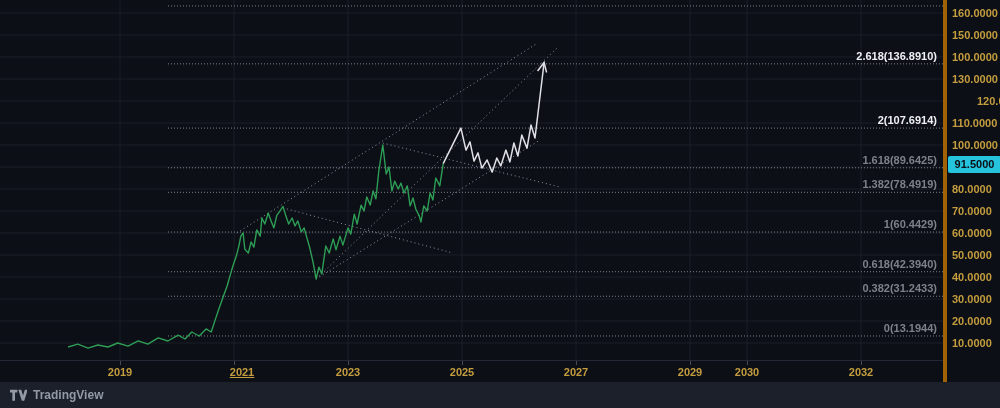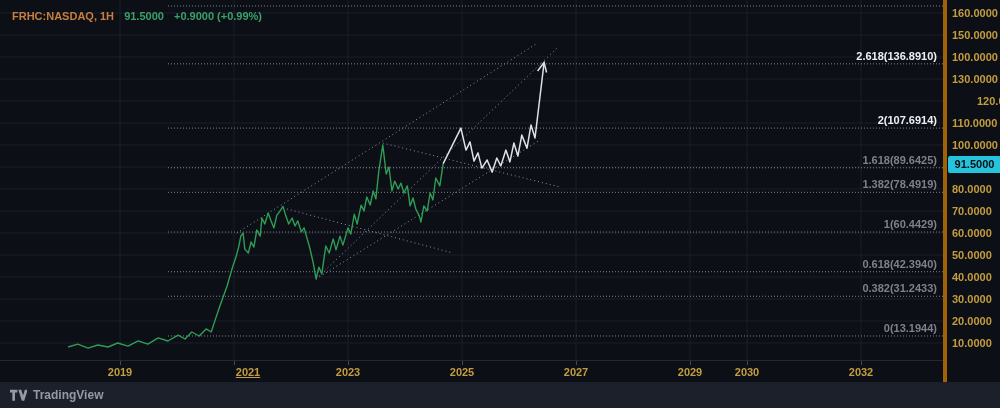--- a/index.html
+++ b/index.html
@@ -68,25 +68,20 @@
         <line x1="168" y1="5.960000000000025" x2="944" y2="5.960000000000025" stroke="#8b8e98" stroke-width="1" stroke-dasharray="1 2" opacity="0.9"></line>
         <line x1="236.8499999999974" y1="233.00000000000003" x2="536.0999999999974" y2="44.01999999999999" stroke="#8f93a0" stroke-width="1" stroke-dasharray="1 3"></line>
         <line x1="316.0800000000031" y1="278.98" x2="557.1900000000041" y2="47.98000000000002" stroke="#8f93a0" stroke-width="1" stroke-dasharray="1 3"></line>
         <line x1="316.0800000000031" y1="278.98" x2="540.0899999999938" y2="139.94" stroke="#8f93a0" stroke-width="1" stroke-dasharray="1 3"></line>
         <line x1="283.0199999999943" y1="207.92000000000002" x2="452.87999999999533" y2="253.02" stroke="#8f93a0" stroke-width="1" stroke-dasharray="1 3"></line>
         <line x1="382.7699999999943" y1="143.02" x2="560.0400000000016" y2="187.02" stroke="#8f93a0" stroke-width="1" stroke-dasharray="1 3"></line>
         <polyline points="68.1,347.0 77.8,344.1 88.1,348.1 97.8,345.0 108.0,347.0 117.7,343.0 128.0,346.1 138.2,340.8 147.9,344.1 158.2,337.9 167.9,341.0 178.1,335.1 185.0,339.0 191.8,332.0 199.2,336.0 206.1,328.9 211.2,332.0 215.2,319.9 219.2,308.0 223.2,296.8 227.2,285.8 230.0,275.9 232.9,266.0 236.3,256.1 239.1,245.1 240.8,236.1 243.1,233.0 244.8,249.1 248.3,253.0 251.1,242.0 253.9,247.1 256.8,229.9 260.2,236.1 261.9,218.0 264.8,224.0 268.2,213.0 271.1,220.9 273.9,227.9 276.8,215.4 280.2,210.6 283.0,206.4 285.9,216.1 288.7,224.0 292.1,218.0 295.0,226.0 297.8,220.9 301.3,231.9 304.1,227.9 307.0,238.1 309.8,248.0 313.2,262.9 316.1,279.0 318.9,267.1 321.8,273.9 325.8,246.0 329.2,253.0 333.2,238.9 336.0,249.9 340.0,236.1 342.9,245.1 348.0,227.9 350.8,234.1 354.3,214.1 357.1,224.0 361.1,205.1 364.0,211.0 366.8,196.9 370.2,205.1 373.1,191.0 375.9,198.9 378.8,171.0 382.8,145.0 386.2,174.0 389.0,167.0 391.9,191.0 394.7,181.1 398.2,189.0 401.0,183.1 403.9,193.0 407.3,185.9 410.1,205.9 413.0,198.0 415.8,209.0 419.3,216.1 421.0,222.0 423.8,205.9 427.2,211.0 430.1,193.0 432.9,200.0 435.8,178.0 439.8,185.9 443.2,163.7" fill="none" stroke="#2e9d55" stroke-width="1.4" stroke-linejoin="round"></polyline>
         <polyline points="443.2,163.7 460.9,128.1 466.0,150.1 470.0,141.9 474.0,161.1 478.0,152.9 481.9,168.1 487.1,160.0 492.2,172.1 496.8,158.0 500.8,165.9 505.9,150.1 509.9,161.9 513.9,143.0 517.9,156.0 521.8,135.1 527.0,148.1 531.0,125.0 535.0,138.0 544.1,62.5" fill="none" stroke="#dfe1e6" stroke-width="1.5" stroke-linejoin="round"></polyline>
         <path d="M 537.5800000000031 71 L 544.0800000000031 62.50000000000001 L 546.5800000000031 72.5" fill="none" stroke="#dfe1e6" stroke-width="1.5"></path>
       </svg>
-    <div class="legend">
-      <span class="sym">FRHC:NASDAQ, 1H</span>
-      <span class="val">91.5000</span>
-      <span class="chg">+0.9000 (+0.99%)</span>
-    </div>
     <div id="fib-labels">
         <div class="fib-label major" style="top: 49.8398px;">2.618(136.8910)</div>
         <div class="fib-label major" style="top: 114.079px;">2(107.6914)</div>
         <div class="fib-label minor" style="top: 153.786px;">1.618(89.6425)</div>
         <div class="fib-label minor" style="top: 178.318px;">1.382(78.4919)</div>
         <div class="fib-label minor" style="top: 218.026px;">1(60.4429)</div>
         <div class="fib-label minor" style="top: 257.733px;">0.618(42.3940)</div>
         <div class="fib-label minor" style="top: 282.265px;">0.382(31.2433)</div>
         <div class="fib-label minor" style="top: 321.972px; text-align: center;">0(13.1944)</div>
       </div>
@@ -108,21 +103,21 @@
       <div class="pa-label" style="top: 293px;">30.0000</div>
       <div class="pa-label" style="top: 315px;">20.0000</div>
       <div class="pa-label" style="top: 337px;">10.0000</div>
       <div class="price-tag" style="top: 155.7px;">91.5000</div>
     </div>
 
   <div class="time-axis" id="time-axis">
       <div class="ta-tick" style="left: 120px;"></div>
       <div class="ta-label" style="left: 120px;">2019</div>
       <div class="ta-tick" style="left: 234px;"></div>
-      <div class="ta-label" style="left: 248px; text-decoration: underline;">2021</div>
+      <div class="ta-label" style="left: 242px; text-decoration: underline;">2021</div>
       <div class="ta-tick" style="left: 348px;"></div>
       <div class="ta-label" style="left: 348px;">2023</div>
       <div class="ta-tick" style="left: 462px;"></div>
       <div class="ta-label" style="left: 462px;">2025</div>
       <div class="ta-tick" style="left: 576px;"></div>
       <div class="ta-label" style="left: 576px;">2027</div>
       <div class="ta-tick" style="left: 690px;"></div>
       <div class="ta-label" style="left: 690px;">2029</div>
       <div class="ta-tick" style="left: 747px;"></div>
       <div class="ta-label" style="left: 747px;">2030</div>

